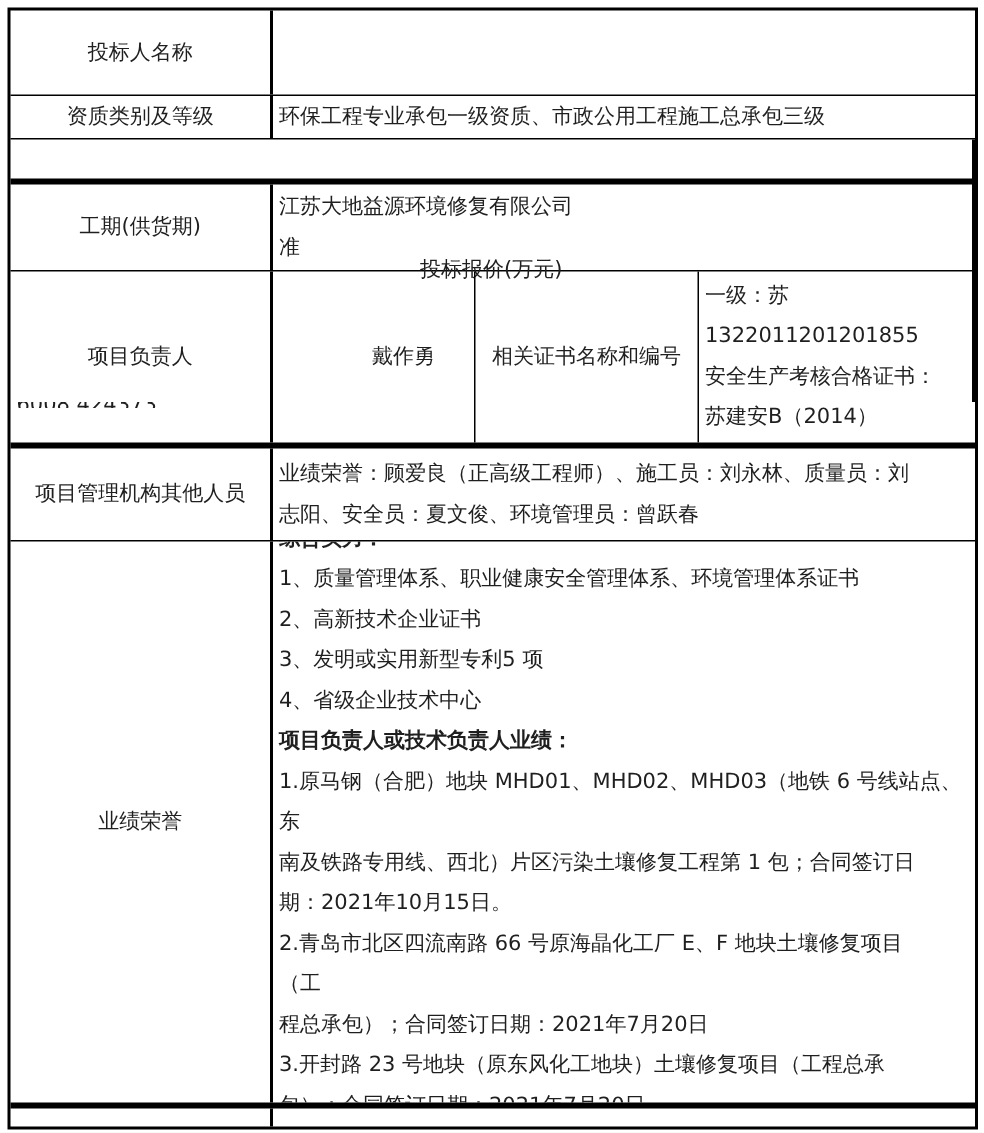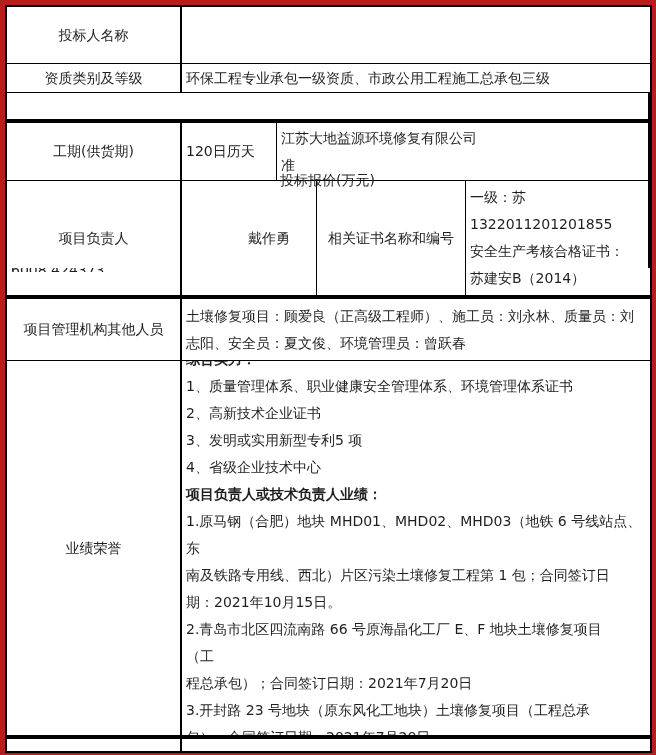--- a/index.html
+++ b/index.html
@@ -5,21 +5,21 @@
   * { box-sizing: border-box; }
   html, body { margin: 0; padding: 0; }
   body {
     font-family: "DejaVu Sans", sans-serif;
     background: #e8e8e8;
   }
   .page {
     position: relative;
     width: 656px;
     height: 755px;
-    background: #b91c1c;
+    background: #ffffff;
     overflow: hidden;
     color: #1f1f1f;
   }
   .doc-table {
     position: absolute;
     left: 5px;
     top: 5px;
     width: 647px;
     border: 2px solid #000000;
     background: #ffffff;
@@ -82,38 +82,37 @@
       <div class="td val">环保工程专业承包一级资质、市政公用工程施工总承包三级</div>
     </div>
 
     <div class="tr r3 thick">
       <div class="td label">投标报价(万元)</div>
       <div class="td val">6008.424373</div>
     </div>
 
     <div class="tr r4">
       <div class="td label">工期(供货期)</div>
-      <div class="td c2">120日历天</div>
       <div class="td val pre">江苏大地益源环境修复有限公司
 准</div>
     </div>
 
     <div class="tr r5 thick">
       <div class="td label">项目负责人</div>
       <div class="td c2" style="justify-content:center;text-align:left;margin-left:40px;">戴作勇</div>
       <div class="td c3">相关证书名称和编号</div>
       <div class="td val pre">市政工程建造师
 一级：苏1322011201201855
 安全生产考核合格证书：
 苏建安B（2014）1006804</div>
     </div>
 
     <div class="tr r6">
       <div class="td label" style="padding-left:2px;padding-right:2px;">项目管理机构其他人员</div>
-      <div class="td val pre">土壤修复项目：顾爱良（正高级工程师）、施工员：刘永林、质量员：刘
+      <div class="td val pre">业绩荣誉：顾爱良（正高级工程师）、施工员：刘永林、质量员：刘
 志阳、安全员：夏文俊、环境管理员：曾跃春</div>
     </div>
 
     <div class="tr r7 thick">
       <div class="td label">业绩荣誉</div>
       <div class="td val">
         <div class="perf-inner">
           <div class="bold">综合实力：</div>
           <div class="pre">1、质量管理体系、职业健康安全管理体系、环境管理体系证书
 2、高新技术企业证书

